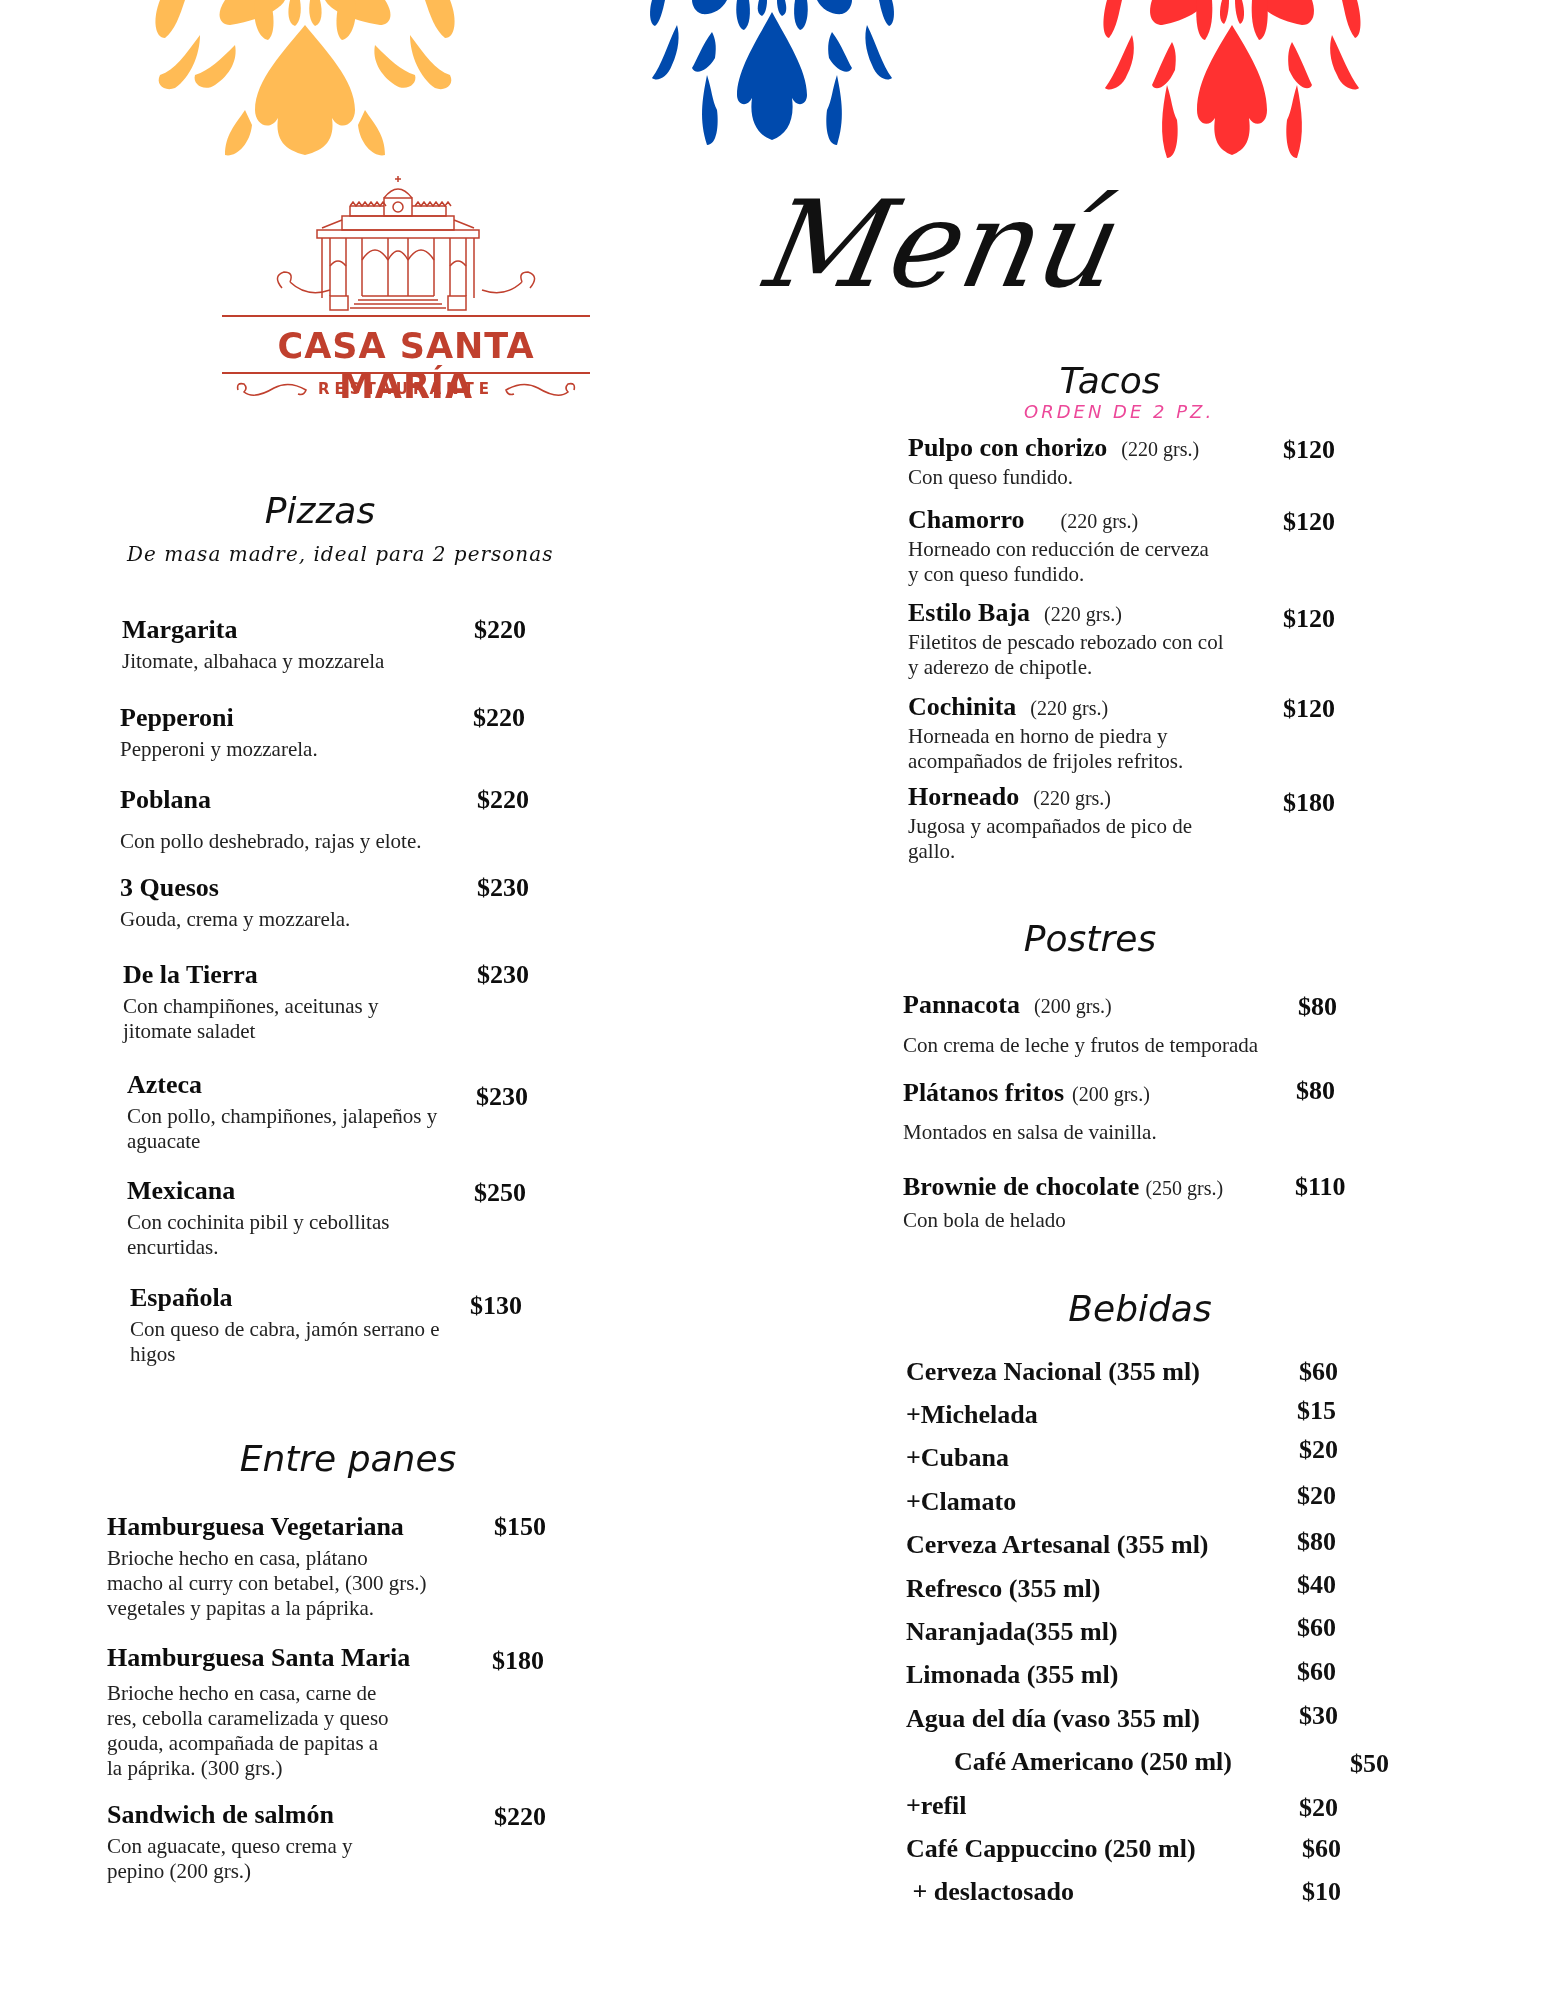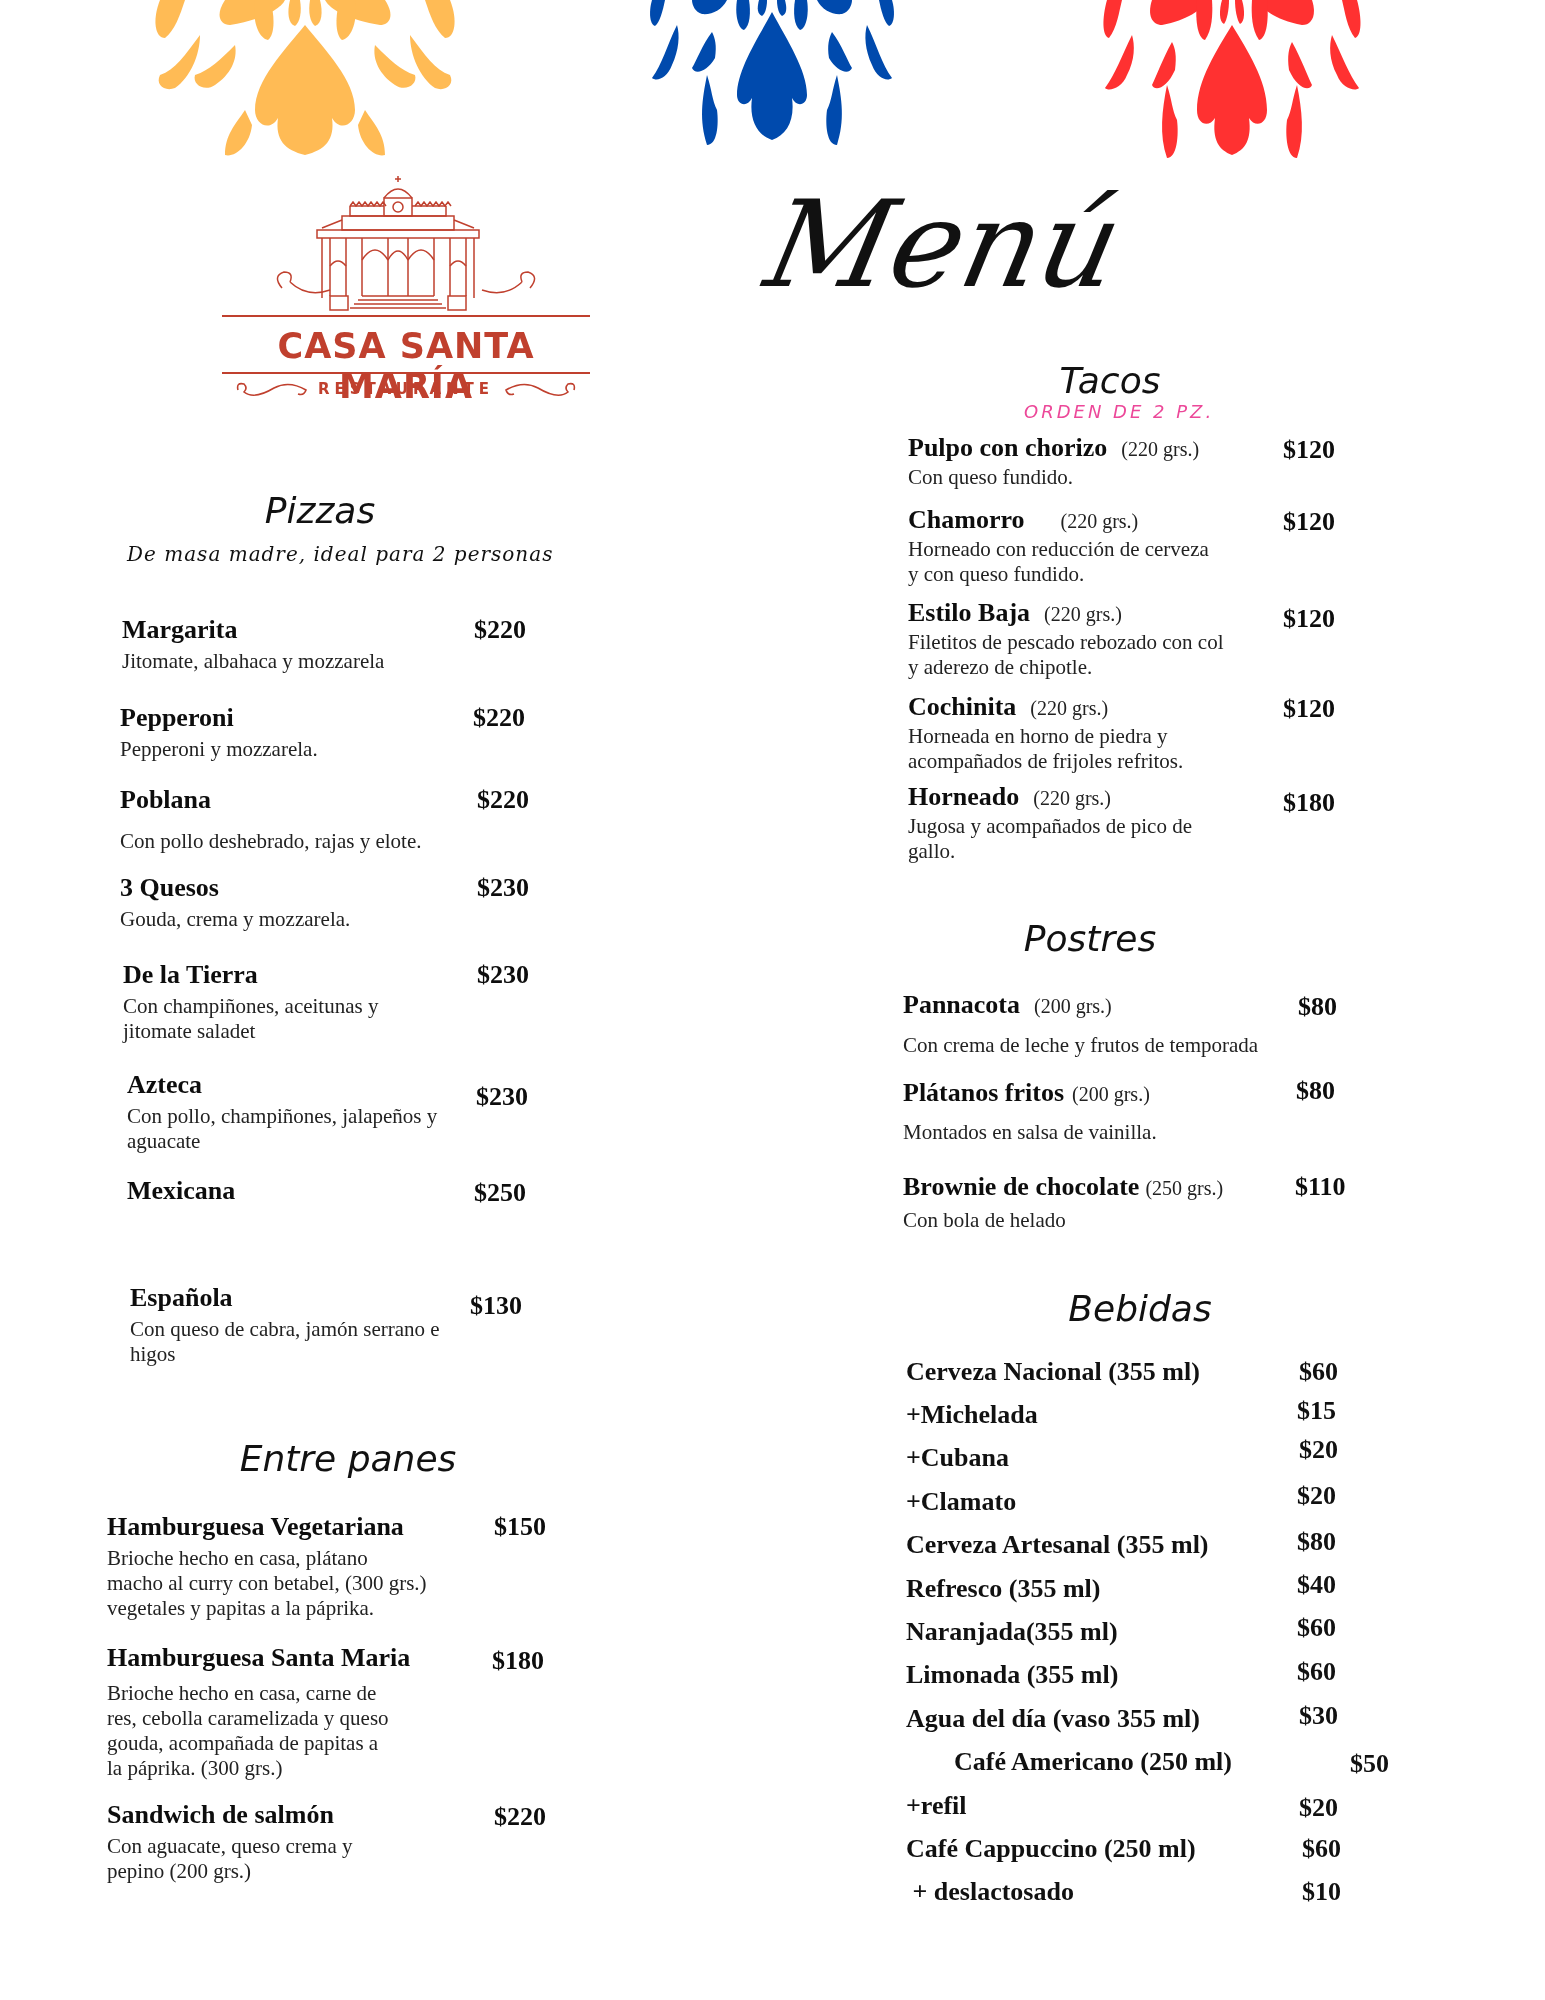--- a/index.html
+++ b/index.html
@@ -154,20 +154,22 @@
 </div>
 <div class="item" style="left:127px; top:1070px; width:410px;">
   <div class="item-name">Azteca</div>
   <div class="item-price" style="left:349px; top:12px;">$230</div>
   <div class="item-desc">Con pollo, champiñones, jalapeños y
 aguacate</div>
 </div>
 <div class="item" style="left:127px; top:1176px; width:410px;">
   <div class="item-name">Mexicana</div>
   <div class="item-price" style="left:347px; top:2px;">$250</div>
+  <div class="item-desc">Con cochinita pibil y cebollitas
+encurtidas.</div>
 </div>
 <div class="item" style="left:130px; top:1283px; width:410px;">
   <div class="item-name">Española</div>
   <div class="item-price" style="left:340px; top:8px;">$130</div>
   <div class="item-desc">Con queso de cabra, jamón serrano e
 higos</div>
 </div>
 
 <div class="section-title" style="left:198px; top:1438px; width:300px;text-align:center;">Entre panes</div>
 

